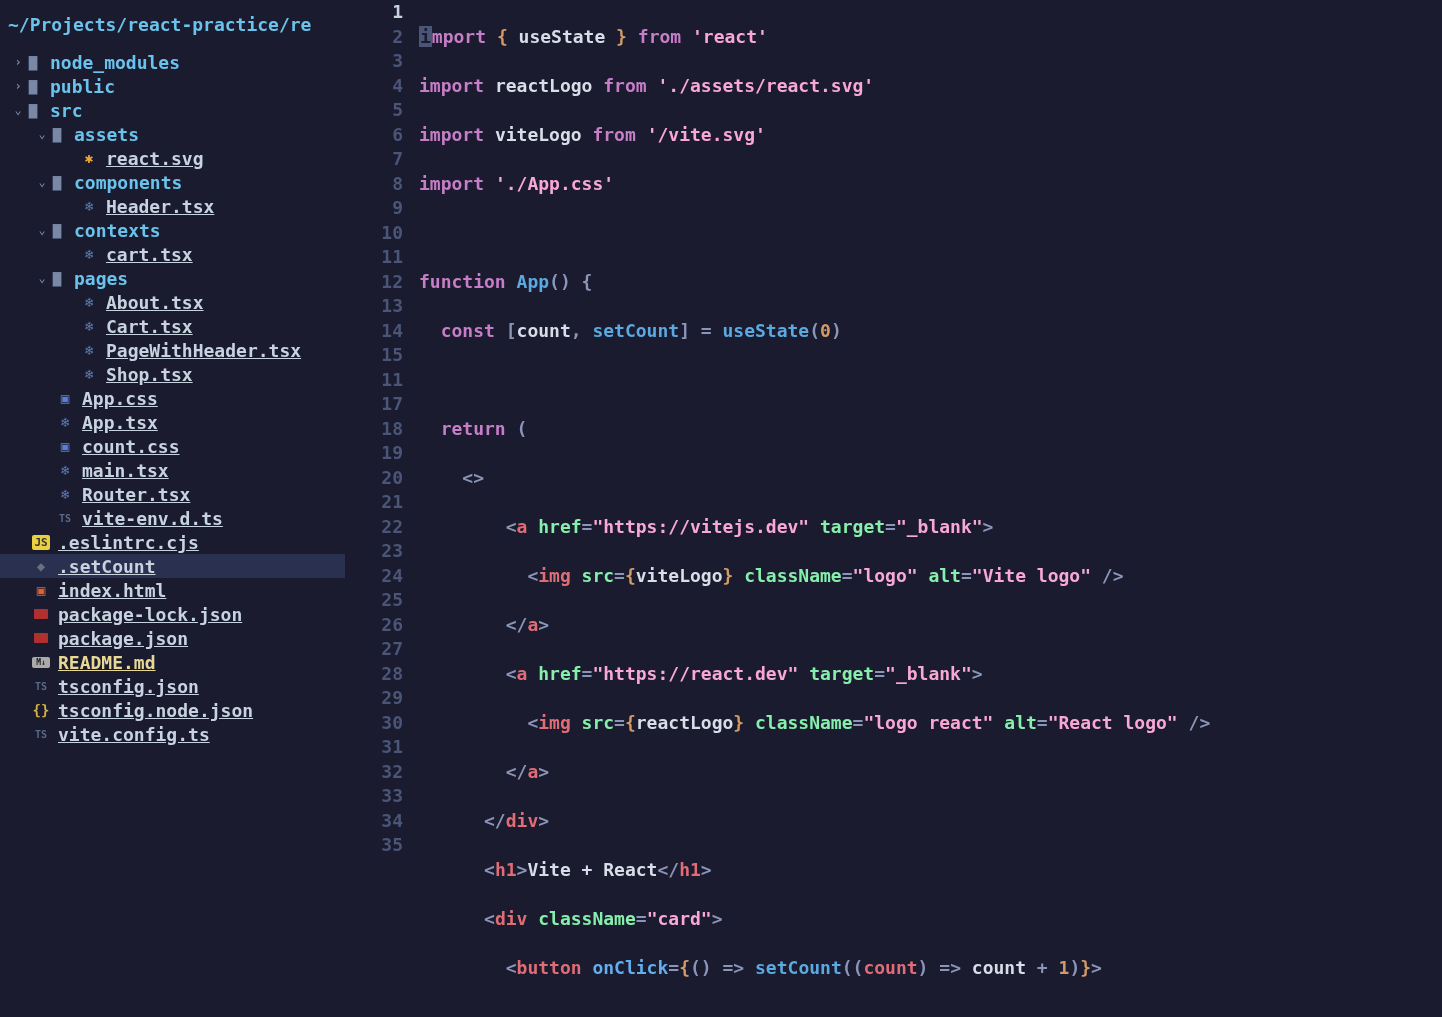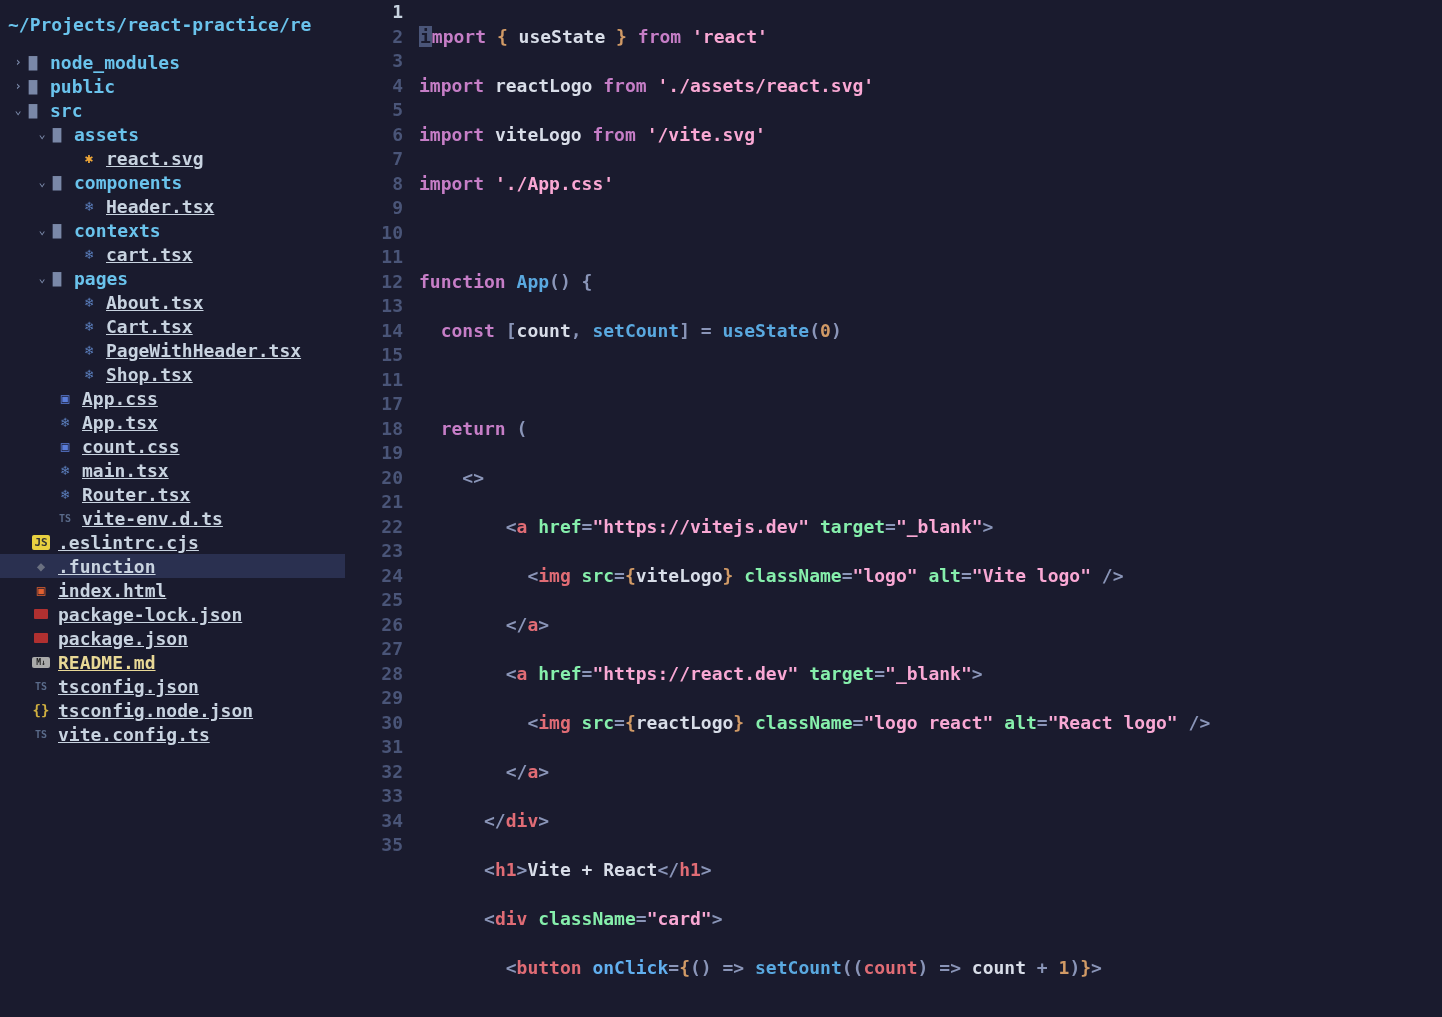--- a/index.html
+++ b/index.html
@@ -154,21 +154,21 @@
         <span class="ic ts-ic">TS</span>
         <span class="fname">vite-env.d.ts</span>
       </div>
 
     <div class="tree-row" style="padding-left:32px;">
         <span class="ic js-ic">JS</span>
         <span class="fname">.eslintrc.cjs</span>
       </div>
     <div class="tree-row selected" style="padding-left:32px;">
         <span class="ic git-ic">◆</span>
-        <span class="fname">.function</span>
+        <span class="fname">.setCount</span>
       </div>
     <div class="tree-row" style="padding-left:32px;">
         <span class="ic html-ic">▣</span>
         <span class="fname">index.html</span>
       </div>
     <div class="tree-row" style="padding-left:32px;">
         <span class="ic">
           <span class="npm-ic"></span>
         </span>
         <span class="fname">package-lock.json</span>

